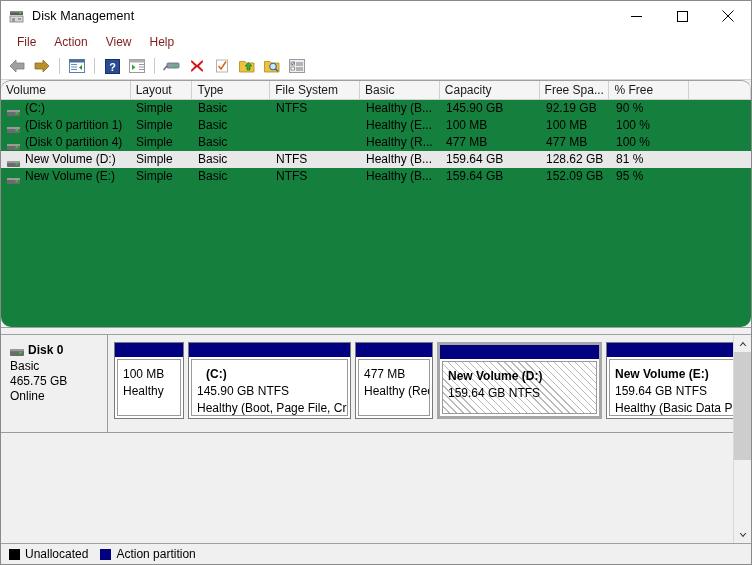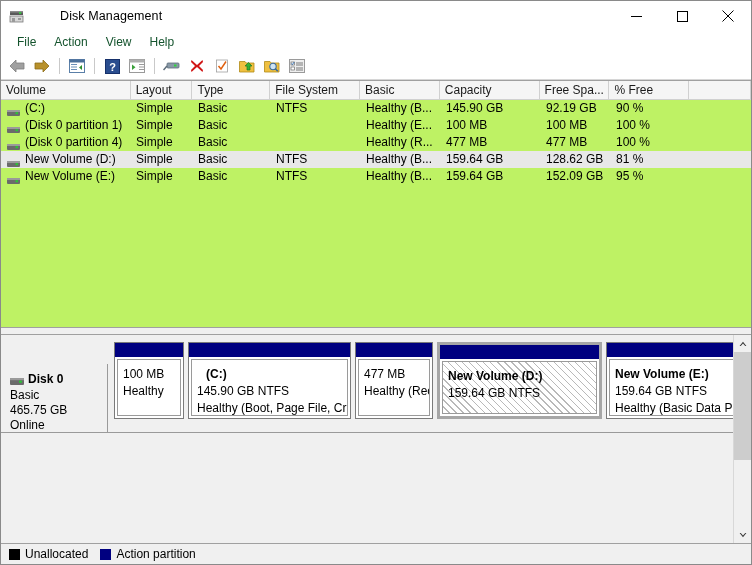--- a/index.html
+++ b/index.html
@@ -41,21 +41,20 @@
     height: 18px;
     margin-left: 7px;
     margin-right: 6px;
     position: relative;
     flex: 0 0 auto;
   }
   .title-text {
     font-size: 12.5px;
     color: #000;
     letter-spacing: 0.1px;
-    margin-left: 28px;
   }
   .win-buttons {
     position: absolute;
     right: 0;
     top: 0;
     height: 30px;
     display: flex;
   }
   .win-btn {
     width: 46px;
@@ -72,21 +71,21 @@
     height: 22px;
     min-height: 22px;
     display: flex;
     align-items: center;
     background: #ffffff;
     padding-left: 7px;
   }
   .menu-item {
     padding: 2px 9px;
     font-size: 12px;
-    color: #14532d;
+    color: #7f1d1d;
     line-height: 16px;
   }
 
   
   .toolbar {
     height: 26px;
     min-height: 26px;
     background: #ffffff;
     border-bottom: 1px solid #d6d6d6;
     display: flex;
@@ -106,24 +105,25 @@
     width: 1px;
     height: 16px;
     background: #c9c9c9;
     margin: 0 4px;
   }
 
   
   .list-pane {
     height: 246px;
     min-height: 246px;
-    background: #bef264;
+    background: #15803d;
     border-top: 1px solid #a0a0a0;
     overflow: hidden;
     position: relative;
+    border-radius: 10px;
   }
   .lv-header {
     display: flex;
     height: 18px;
     background: #f0f0f0;
     border-bottom: 1px solid #d0d0d0;
   }
   .lv-header .hcell {
     box-sizing: border-box;
     border-right: 1px solid #d0d0d0;
@@ -195,21 +195,20 @@
   }
   .disk-row.r1 { height: 98px; }
   .disk-row.r2 { height: 100px; }
   .disk-info {
     width: 107px;
     min-width: 107px;
     box-sizing: border-box;
     border-right: 1px solid #9a9a9a;
     padding: 8px 0 0 9px;
     background: #f0f0f0;
-    margin-top: 29px;
   }
   .disk-title {
     display: flex;
     align-items: center;
     gap: 4px;
     font-weight: bold;
     font-size: 12px;
     margin-bottom: 2px;
   }
   .disk-line {

